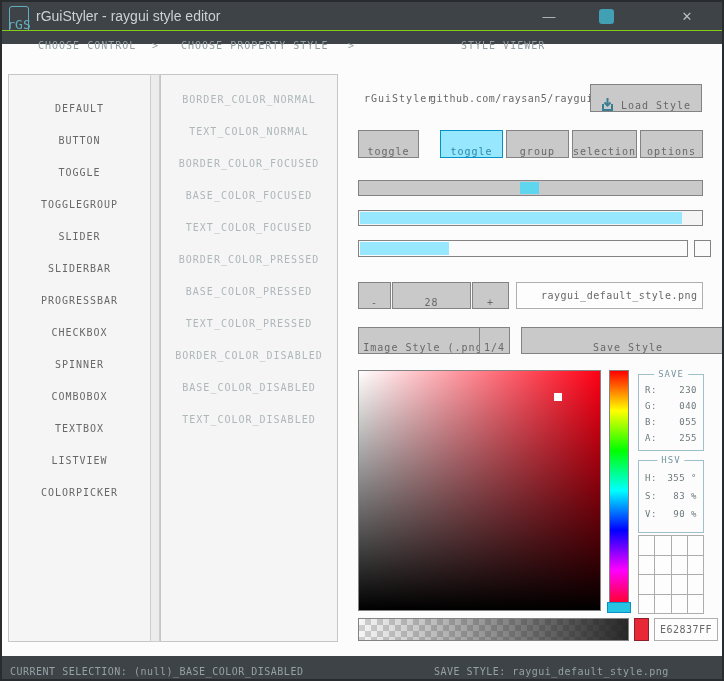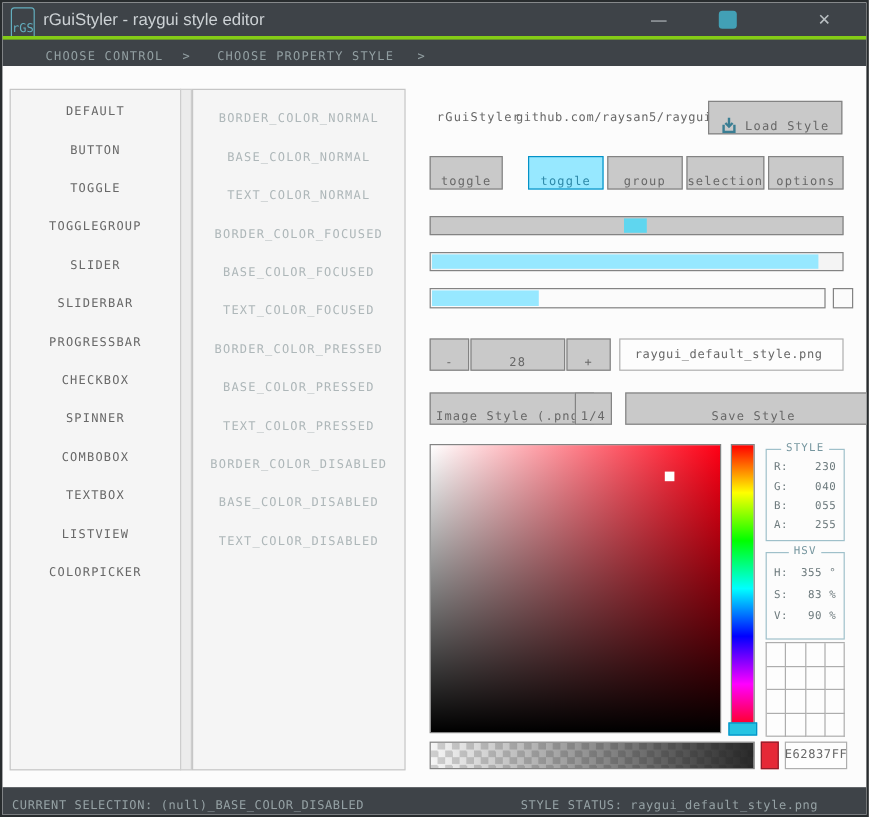--- a/index.html
+++ b/index.html
@@ -1,34 +1,34 @@
 <!DOCTYPE html>
 <html style="--frame: #282c2e; --titlebar_bg: #3e4348; --main_bg: #fcfcfc; --panel_bg: #f5f5f5; --panel_border: #c6c6c6; --btn_bg: #c9c9c9; --btn_border: #838383; --text_normal: #686868; --text_disabled: #aeb7b9; --nav_text: #929fa2; --pressed_bg: #97e8ff; --pressed_border: #0492c7; --pressed_text: #2e89a9; --hue: #ff0015; --sample: #e62837; --groupbox_border: #9fc0ca; --groupbox_text: #76969f;"><head>
 <meta charset="utf-8">
 <style>
   *{margin:0;padding:0;box-sizing:border-box}
   html,body{width:724px;height:681px}
   body{background:#4a4f52;font-family:"DejaVu Sans Mono",monospace;cursor:default;-webkit-font-smoothing:none}
   .window{position:relative;width:724px;height:681px;background:var(--main_bg,#fcfcfc);border:2px solid var(--frame,#282c2e);overflow:hidden}
   .titlebar{position:absolute;left:0;top:0;right:0;height:28px;background:var(--titlebar_bg,#3e4348)}
-  .app-icon{position:absolute;left:7px;top:4px;width:20px;height:37px;border:1px solid #63aebe;border-radius:3px;color:#63aebe;font-size:10px;display:flex;align-items:center;justify-content:center}
+  .app-icon{position:absolute;left:7px;top:4px;width:20px;height:37px;border:1px solid #63aebe;border-radius:3px;color:#63aebe;font-size:13px;display:flex;align-items:center;justify-content:center}
   .title-text{position:absolute;left:34px;top:0;height:28px;line-height:28px;font-family:"Liberation Sans",sans-serif;font-size:14px;color:#ccd1d4}
   .win-btn{position:absolute;top:0;height:28px;width:26px;display:flex;align-items:center;justify-content:center;color:#b9bfc2;font-family:"Liberation Sans",sans-serif;font-size:13px}
   .max-glyph{display:block;width:15px;height:15px;background:#42a0b5;border-radius:3px}
-  .navbar{position:absolute;left:0;top:28px;right:0;height:25px;background:var(--titlebar_bg,#3e4348);border-top:3px solid #84cc16}
+  .navbar{position:absolute;left:0;top:28px;right:0;height:14px;background:var(--titlebar_bg,#3e4348);border-top:1px solid #84cc16}
   .nav-item{position:absolute;top:0;height:30px;line-height:30px;font-size:10px;letter-spacing:1px;color:var(--nav_text,#929fa2)}
   .panel{position:absolute;background:var(--panel_bg,#f5f5f5);border:1px solid var(--panel_border,#c6c6c6)}
   .list-item{height:32px;display:flex;align-items:center;justify-content:center;font-size:10px;letter-spacing:1px;color:var(--text_normal,#686868)}
   .list-item.disabled{color:var(--text_disabled,#aeb7b9)}
   .mono{font-size:10px;letter-spacing:1px;color:var(--text_normal,#686868)}
   .btn{background:var(--btn_bg,#c9c9c9);border:1px solid var(--btn_border,#838383);display:flex;align-items:flex-end;justify-content:center;font-size:10px;letter-spacing:1px;color:var(--text_normal,#686868)}
   .btn.pressed{background:var(--pressed_bg,#97e8ff);border-color:var(--pressed_border,#0492c7);color:var(--pressed_text,#2e89a9)}
   .track{position:absolute;border:1px solid var(--btn_border,#838383);background:#f4f4f4}
   .fill{position:absolute;left:1px;top:1px;bottom:1px;background:var(--pressed_bg,#97e8ff)}
-  .textbox{position:absolute;background:#fdfdfd;border:1px solid #aeaeae;display:flex;align-items:center;padding-left:12px;font-size:10px;letter-spacing:0.5px;color:var(--text_normal,#686868)}
+  .textbox{position:absolute;background:#fdfdfd;border:1px solid #aeaeae;display:flex;align-items:center;padding-left:24px;font-size:10px;letter-spacing:0.5px;color:var(--text_normal,#686868)}
   .colorpanel{position:absolute;border:1px solid var(--btn_border,#838383);background:linear-gradient(to bottom,rgba(0,0,0,0),#000),linear-gradient(to right,#fff,var(--hue,#ff0015))}
   .color-cursor{position:absolute;width:8px;height:8px;background:#fff}
   .huebar{position:absolute;border:1px solid var(--btn_border,#838383);background:linear-gradient(to bottom,#ff0000 0%,#ffff00 16.6%,#00ff00 33.3%,#00ffff 50%,#0000ff 66.6%,#ff00ff 83.3%,#ff0000 100%)}
   .hue-handle{position:absolute;left:-3px;right:-3px;height:11px;background:#26c4e2;border:1px solid var(--pressed_border,#0492c7)}
   .groupbox{position:absolute;border:1px solid var(--groupbox_border,#9fc0ca)}
   .gb-label{position:absolute;top:-6px;left:50%;transform:translateX(-50%);background:var(--main_bg,#fcfcfc);padding:0 4px;font-size:9px;letter-spacing:1px;color:var(--groupbox_text,#76969f);white-space:nowrap}
   .kv{position:absolute;left:6px;right:6px;display:flex;justify-content:space-between;font-size:9px;letter-spacing:0.5px;color:#6d7a7d}
   .swatch-grid{position:absolute;display:grid;grid-template-columns:repeat(4,1fr);grid-auto-rows:1fr;border-top:1px solid #adadad;border-left:1px solid #adadad;background:#fdfdfd}
   .swatch-cell{border-right:1px solid #adadad;border-bottom:1px solid #adadad}
   .alphabar{position:absolute;border:1px solid var(--btn_border,#838383);background-image:linear-gradient(to right,rgba(246,246,246,0),rgba(28,28,28,0.94)),repeating-conic-gradient(#cfcfcf 0% 25%,#f6f6f6 0% 50%);background-size:100% 100%,12px 12px}
@@ -52,42 +52,42 @@
     <div class="win-btn" style="left:672px">
       <span>✕</span>
     </div>
   </div>
 
   <div class="navbar">
     <span class="nav-item" style="left:36px">CHOOSE CONTROL</span>
     <span class="nav-item" style="left:150px">&gt;</span>
     <span class="nav-item" style="left:179px">CHOOSE PROPERTY STYLE</span>
     <span class="nav-item" style="left:346px">&gt;</span>
-  </div>
-
-  <div class="panel" style="left:6px;top:72px;width:143px;height:568px;padding-top:2px">
+    <span class="nav-item" style="left:459px">STYLE VIEWER</span>
+  </div>
+
+  <div class="panel" style="left:6px;top:72px;width:143px;height:568px;padding-top:17px">
     <div class="list-item">DEFAULT</div>
     <div class="list-item">BUTTON</div>
     <div class="list-item">TOGGLE</div>
     <div class="list-item">TOGGLEGROUP</div>
     <div class="list-item">SLIDER</div>
     <div class="list-item">SLIDERBAR</div>
     <div class="list-item">PROGRESSBAR</div>
     <div class="list-item">CHECKBOX</div>
     <div class="list-item">SPINNER</div>
     <div class="list-item">COMBOBOX</div>
     <div class="list-item">TEXTBOX</div>
     <div class="list-item">LISTVIEW</div>
     <div class="list-item">COLORPICKER</div>
   </div>
   <div style="position:absolute;left:148px;top:72px;width:10px;height:568px;background:#ececec;border:1px solid #cdcdcd"></div>
 
   <div class="panel" style="left:158px;top:72px;width:178px;height:568px;padding-top:8px">
     <div class="list-item disabled">BORDER_COLOR_NORMAL</div>
-    <div class="list-item disabled">BASE_COLOR_NORMAL</div>
     <div class="list-item disabled">TEXT_COLOR_NORMAL</div>
     <div class="list-item disabled">BORDER_COLOR_FOCUSED</div>
     <div class="list-item disabled">BASE_COLOR_FOCUSED</div>
     <div class="list-item disabled">TEXT_COLOR_FOCUSED</div>
     <div class="list-item disabled">BORDER_COLOR_PRESSED</div>
     <div class="list-item disabled">BASE_COLOR_PRESSED</div>
     <div class="list-item disabled">TEXT_COLOR_PRESSED</div>
     <div class="list-item disabled">BORDER_COLOR_DISABLED</div>
     <div class="list-item disabled">BASE_COLOR_DISABLED</div>
     <div class="list-item disabled">TEXT_COLOR_DISABLED</div>
@@ -133,21 +133,21 @@
   <div class="btn" style="position:absolute;left:519px;top:325px;width:214px;height:27px">Save Style</div>
 
   <div class="colorpanel" style="left:356px;top:368px;width:243px;height:241px">
     <div class="color-cursor" style="left:195px;top:22px"></div>
   </div>
   <div class="huebar" style="left:607px;top:368px;width:20px;height:241px">
     <div class="hue-handle" style="top:231px"></div>
   </div>
 
   <div class="groupbox" style="left:636px;top:372px;width:66px;height:77px">
-    <span class="gb-label">STYLE</span>
+    <span class="gb-label">SAVE</span>
     <div class="kv" style="top:10px">
       <span>R:</span>
       <span>230</span>
     </div>
     <div class="kv" style="top:26px">
       <span>G:</span>
       <span>040</span>
     </div>
     <div class="kv" style="top:42px">
       <span>B:</span>
@@ -189,20 +189,20 @@
     <div class="swatch-cell"></div>
     <div class="swatch-cell"></div>
     <div class="swatch-cell"></div>
     <div class="swatch-cell"></div>
     <div class="swatch-cell"></div>
     <div class="swatch-cell"></div>
   </div>
 
   <div class="alphabar" style="left:356px;top:616px;width:271px;height:23px"></div>
   <div style="position:absolute;left:632px;top:616px;width:15px;height:23px;background:var(--sample,#e62837);border:1px solid #8c1f2b"></div>
-  <div class="textbox" style="left:652px;top:616px;width:52px;height:23px;justify-content:center;padding-left:0">E62837FF</div>
+  <div class="textbox" style="left:652px;top:616px;width:64px;height:23px;justify-content:center;padding-left:0">E62837FF</div>
 
   <div class="statusbar">
     <span class="status-text" style="left:8px">CURRENT SELECTION: (null)_BASE_COLOR_DISABLED</span>
-    <span class="status-text" style="left:432px">STYLE STATUS: raygui_default_style.png</span>
+    <span class="status-text" style="left:432px">SAVE STYLE: raygui_default_style.png</span>
   </div>
 
 </div>
 
 </body></html>

